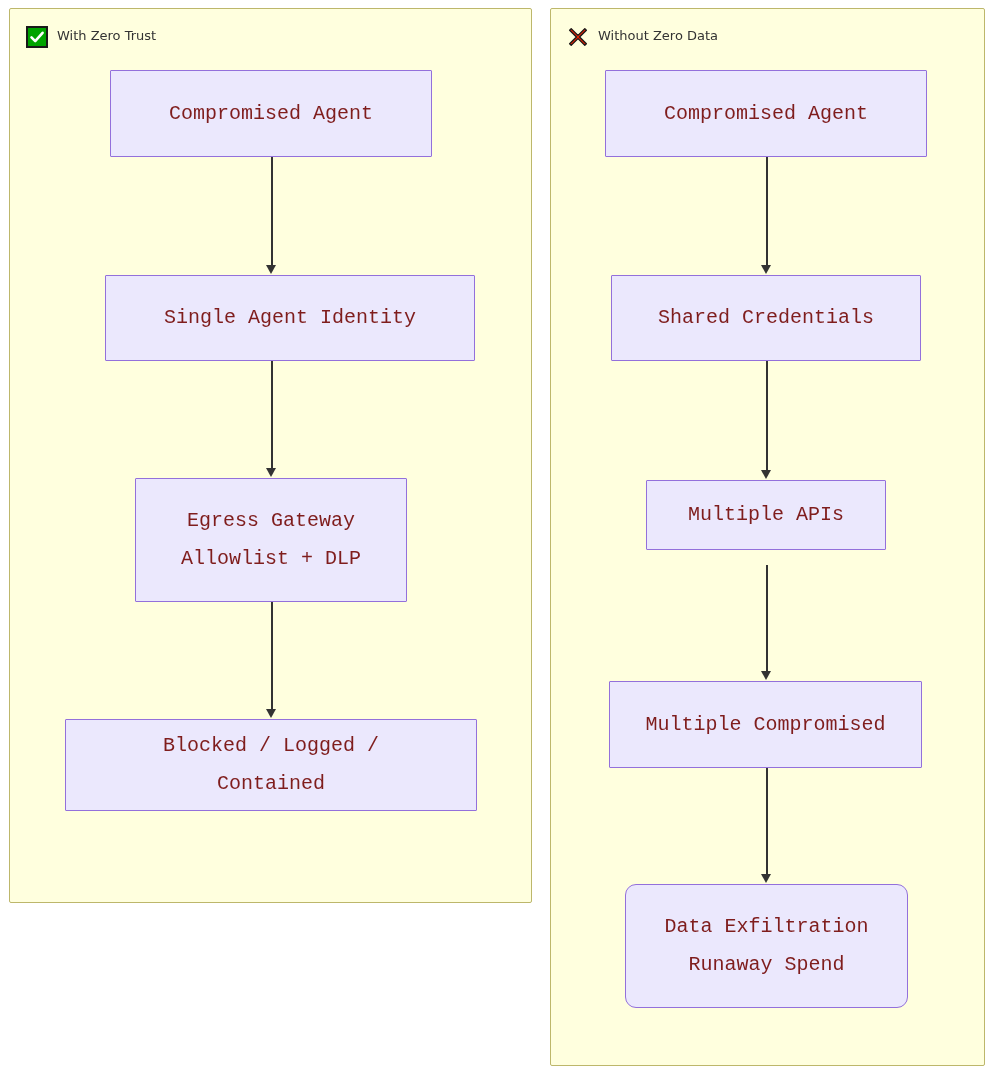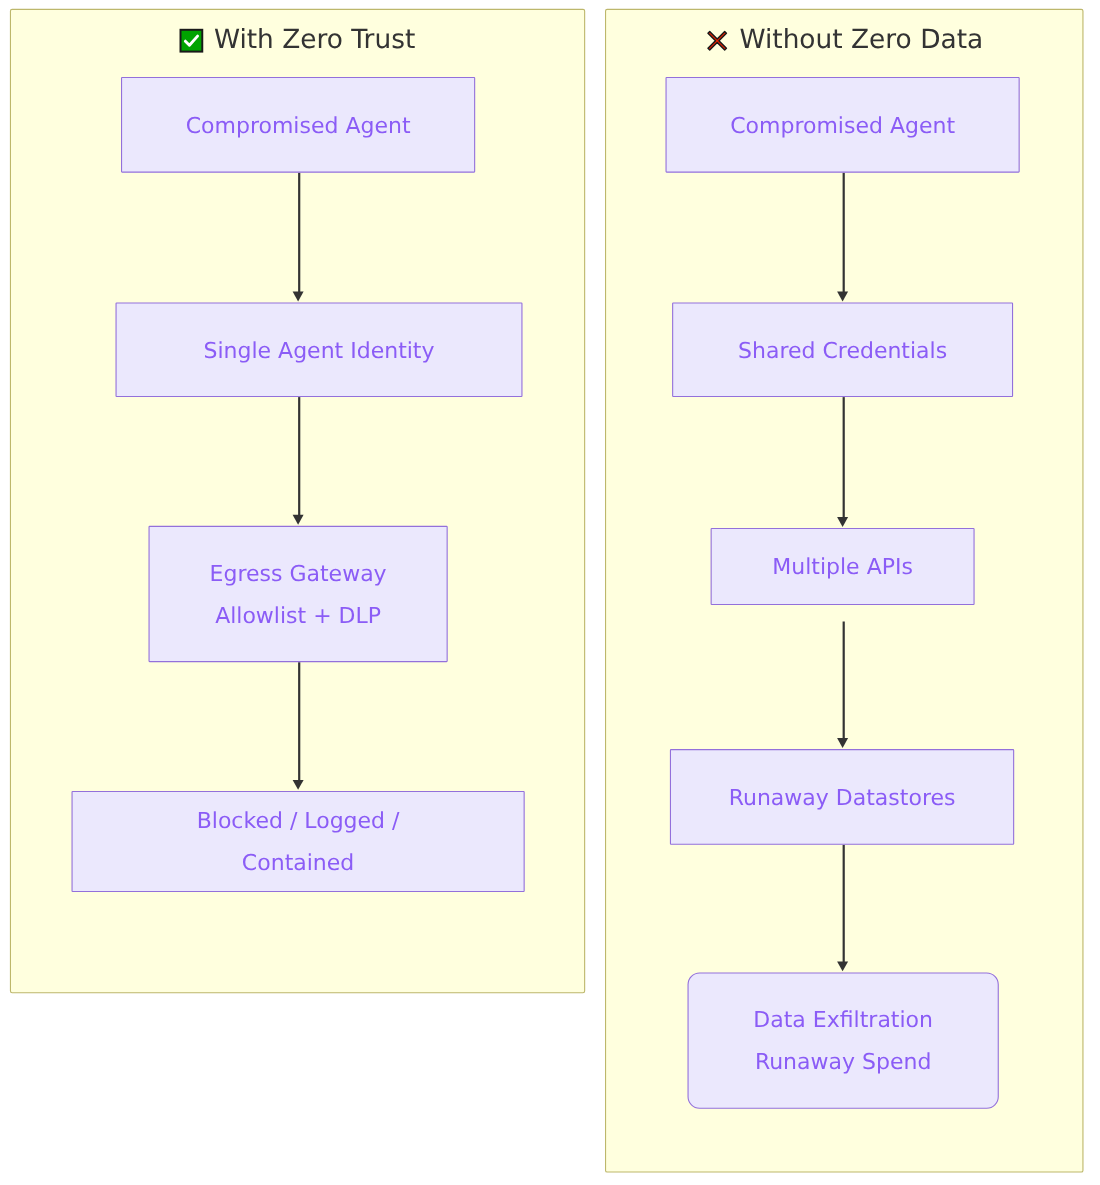--- a/index.html
+++ b/index.html
@@ -29,30 +29,29 @@
     border: 1.3px solid #bdb76b;
     border-radius: 2px;
     box-sizing: border-box;
   }
   #panel-left  { left: 9px;   top: 8px; width: 523px; height: 895px; }
   #panel-right { left: 550px; top: 8px; width: 435px; height: 1058px; }
 
   .panel-title {
     position: absolute;
     top: 14px;
-    left: 0;
+    left: 16px;
     width: 100%;
     text-align: center;
-    font-size: 24px;
+    font-size: 13px;
     color: #333333;
     line-height: 26px;
     white-space: nowrap;
     display: flex;
     align-items: center;
-    justify-content: center;
     gap: 9px;
   }
 
   
   .icon-check, .icon-cross {
     display: inline-block;
     width: 22px;
     height: 22px;
     flex: 0 0 auto;
     position: relative;
@@ -67,23 +66,24 @@
     border: 1.4px solid #9370db;
     border-radius: 1px;
     display: flex;
     align-items: center;
     justify-content: center;
     text-align: center;
   }
   .node-label {
     font-size: 20px;
     line-height: 38px;
-    color: #8b5cf6;
+    color: #7f1d1d;
     white-space: pre-line;
     padding: 0 6px;
+    font-family: Liberation Mono, monospace;
   }
 
   
   .edge {
     position: absolute;
     pointer-events: none;
   }
   .edge-line {
     position: absolute;
     left: 0;
@@ -177,20 +177,20 @@
   <div class="node" style="left:605px; top:70px; width:322px; height:87px;">
     <span class="node-label">Compromised Agent</span>
   </div>
   <div class="node" style="left:611px; top:275px; width:310px; height:86px;">
     <span class="node-label">Shared Credentials</span>
   </div>
   <div class="node" style="left:646px; top:480px; width:240px; height:70px;">
     <span class="node-label">Multiple APIs</span>
   </div>
   <div class="node" style="left:609px; top:681px; width:313px; height:87px;">
-    <span class="node-label">Runaway Datastores</span>
+    <span class="node-label">Multiple Compromised</span>
   </div>
   <div class="node" style="left:625px; top:884px; width:283px; height:124px;border-radius:11px;">
     <span class="node-label">Data Exfiltration
 Runaway Spend</span>
   </div>
 
 </div>
 
 </body></html>

